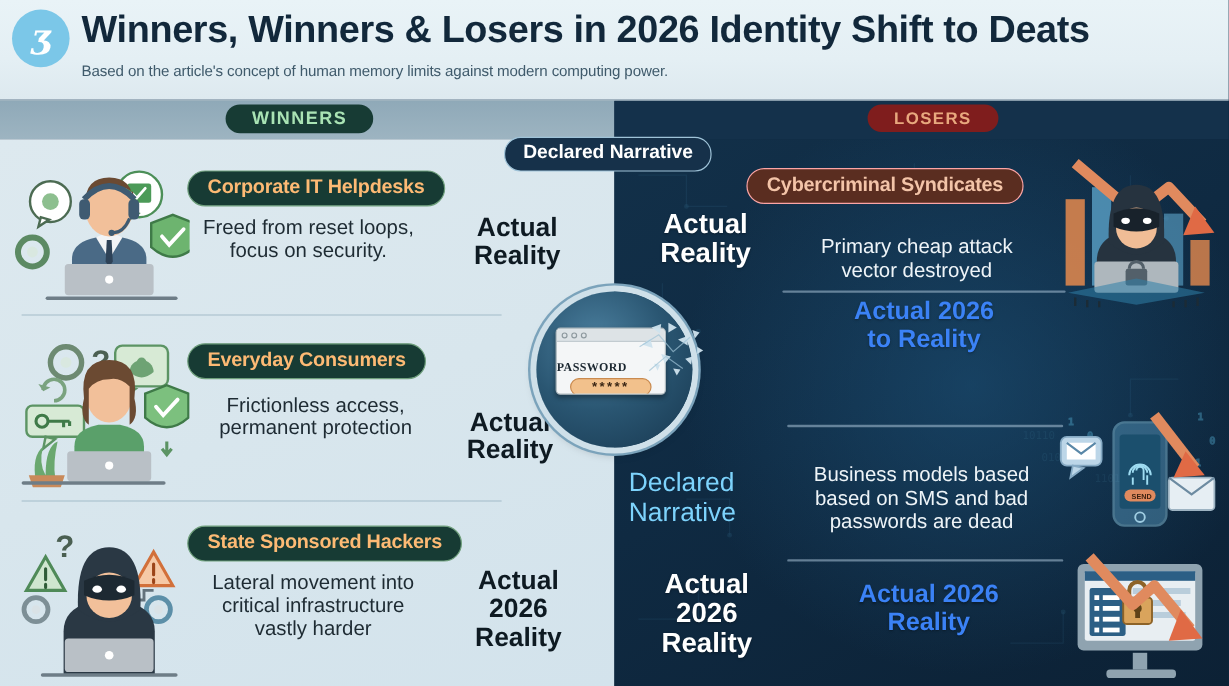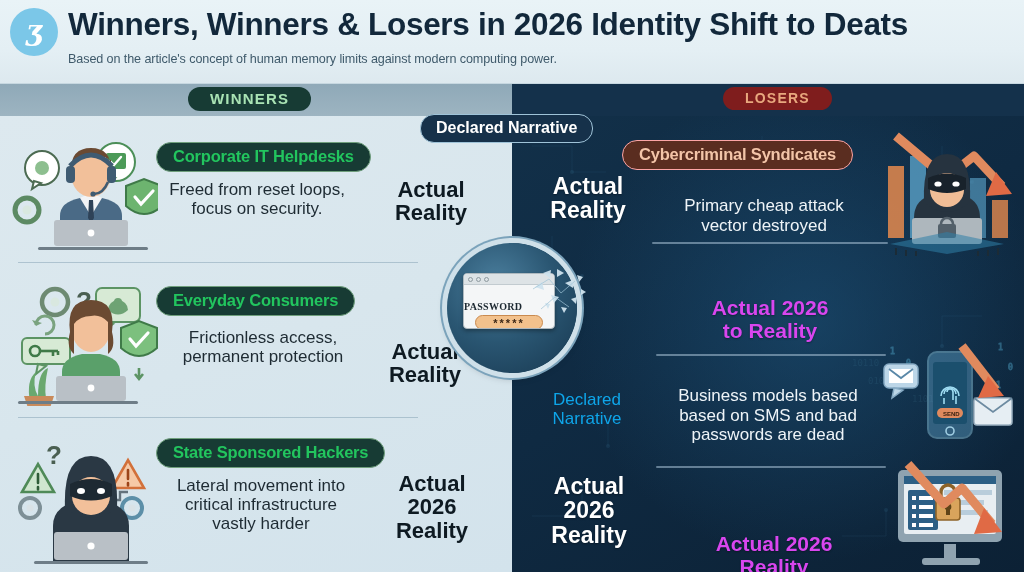--- a/index.html
+++ b/index.html
@@ -86,21 +86,21 @@
     background: rgba(170,195,215,.55); border-radius: 2px;
   }
 
   
   .row-left { position: absolute; left: 0; width: 512px; }
   .ill { position: absolute; }
   .tag-green {
     position: absolute; display: inline-block;
     padding: 4px 16px 5px; border-radius: 16px;
     background: #173b34; border: 1px solid #6f9f7c;
-    color: #22c55e; font-size: 16.5px; font-weight: 700;
+    color: #fdba74; font-size: 16.5px; font-weight: 700;
     white-space: nowrap; letter-spacing: -0.2px;
   }
   .desc-left {
     position: absolute; color: #1e2b33; font-size: 17px; line-height: 1.12;
     text-align: center;
   }
   .label-dark {
     position: absolute; color: #0e1a22; font-weight: 700;
     font-size: 22px; line-height: 1.06; text-align: center;
   }
@@ -118,28 +118,27 @@
     position: absolute; color: #eef4f8; font-size: 17px; line-height: 1.15;
     text-align: center;
     margin-top: 22px;
   }
   .label-white {
     position: absolute; color: #ffffff; font-weight: 700;
     font-size: 23px; line-height: 1.06; text-align: center;
     text-shadow: 0 1px 2px rgba(0,0,0,.35);
   }
   .label-tan {
-    position: absolute; color: #d946ef; font-weight: 700;
+    position: absolute; color: #3b82f6; font-weight: 700;
     font-size: 21px; line-height: 1.1; text-align: center;
     text-shadow: 0 1px 2px rgba(0,0,0,.35);
-    margin-top: 48px;
   }
   .label-plain {
-    position: absolute; color: #0ea5e9; font-size: 17px;
-    line-height: 1.12; text-align: center;
+    position: absolute; color: #7dd3fc; font-size: 22px;
+    line-height: 1.12; text-align: left;
   }
 
   
   .medallion {
     position: absolute; left: 447px; top: 243px; width: 130px; height: 130px;
     border-radius: 50%;
     background: radial-gradient(circle at 38% 32%, #4b7f9e 0%, #2a5672 48%, #17374f 100%);
     box-shadow: 0 0 0 5px #cfe0e9, 0 0 0 7px #7ba3bb, 0 3px 10px rgba(0,0,0,.4);
     z-index: 6;
   }

